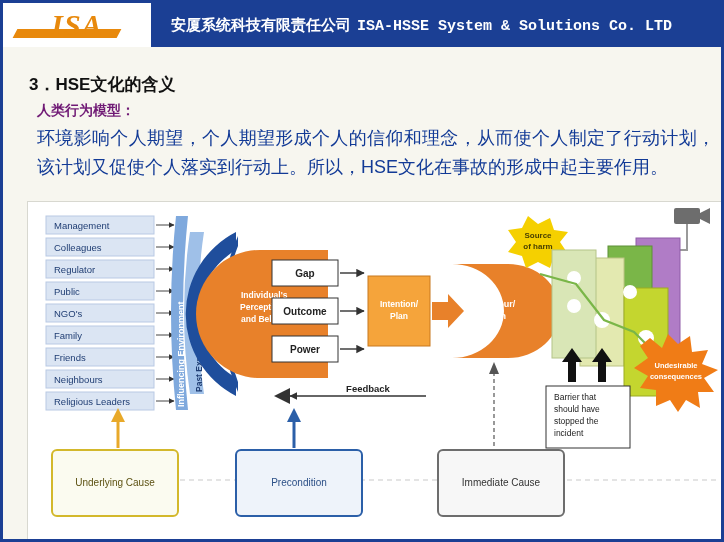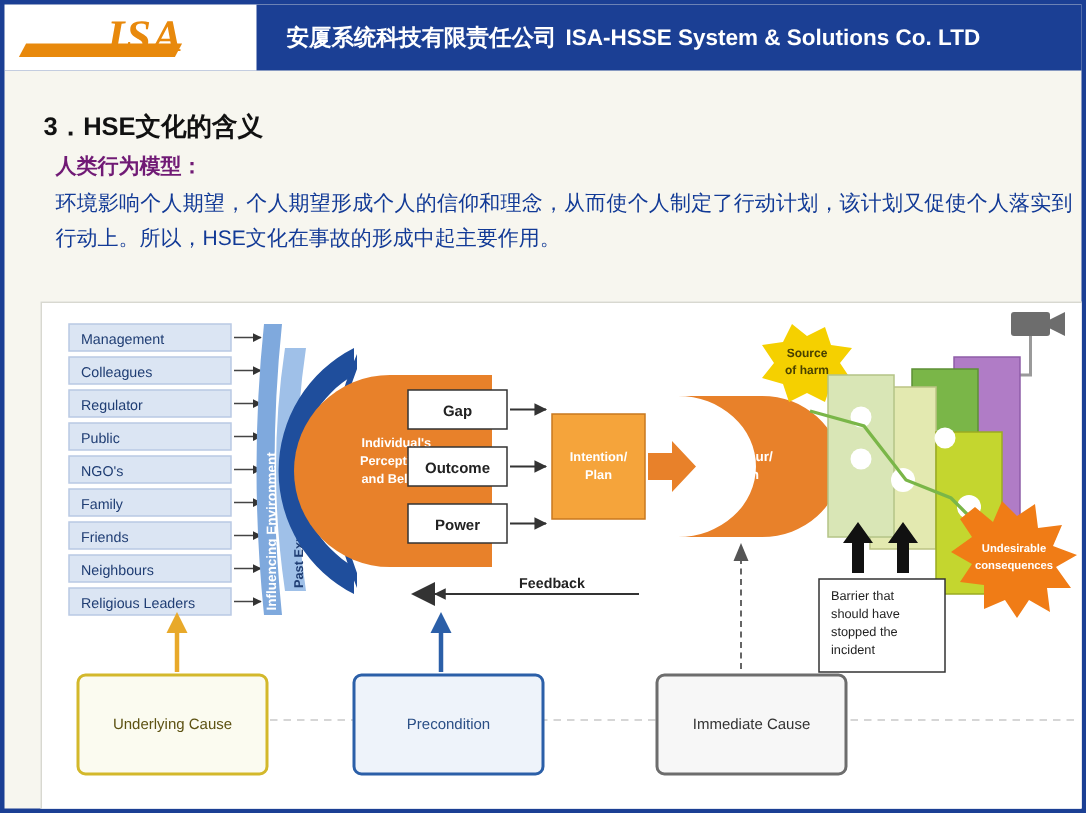--- a/index.html
+++ b/index.html
@@ -34,21 +34,20 @@
   }
   .logo-box {
     width: 148px;
     height: 44px;
     background: #ffffff;
     position: relative;
     display: flex;
     align-items: center;
     justify-content: center;
     overflow: hidden;
-    padding-left: 20px;
   }
   .logo-text {
     font-family: "Liberation Serif", serif;
     font-weight: bold;
     font-style: italic;
     font-size: 30px;
     color: #e8890c;
     letter-spacing: 1px;
     position: relative;
     z-index: 2;
@@ -65,20 +64,21 @@
   }
   .header-title {
     color: #ffffff;
     font-size: 15px;
     font-weight: bold;
     padding-left: 20px;
     white-space: nowrap;
   }
   .header-title .en {
     padding-left: 6px;
+    font-family: Liberation Mono, monospace;
   }
   
   .content {
     position: absolute;
     left: 0;
     top: 44px;
     width: 718px;
     padding: 12px;
   }
   .sec-title {
@@ -87,21 +87,21 @@
     color: #111111;
     margin: 14px 0 6px 14px;
   }
   .sub-title {
     font-size: 14px;
     font-weight: bold;
     color: #701a75;
     margin: 6px 0 4px 22px;
   }
   .para {
-    font-size: 14px;
+    font-size: 18px;
     color: #123a96;
     line-height: 1.62;
     margin: 0 18px 0 22px;
     text-align: justify;
   }
   
   .diagram {
     position: absolute;
     left: 24px;
     top: 198px;

